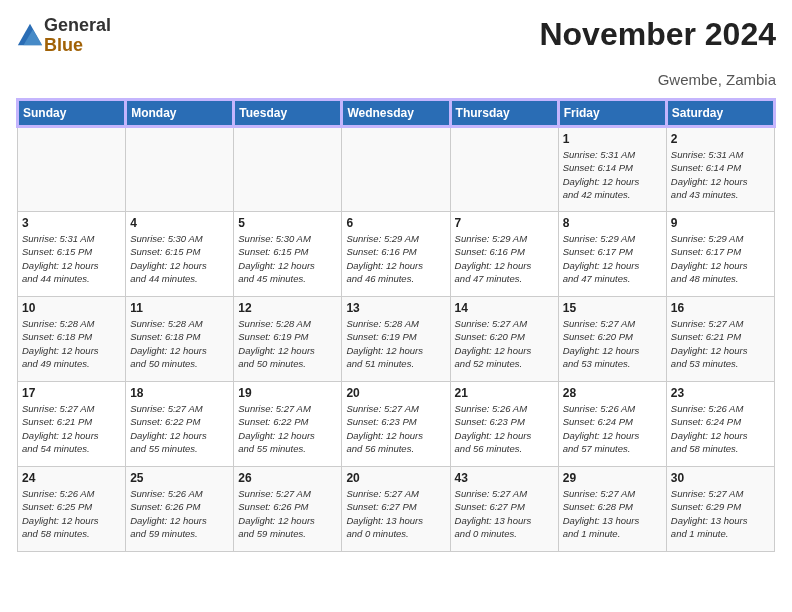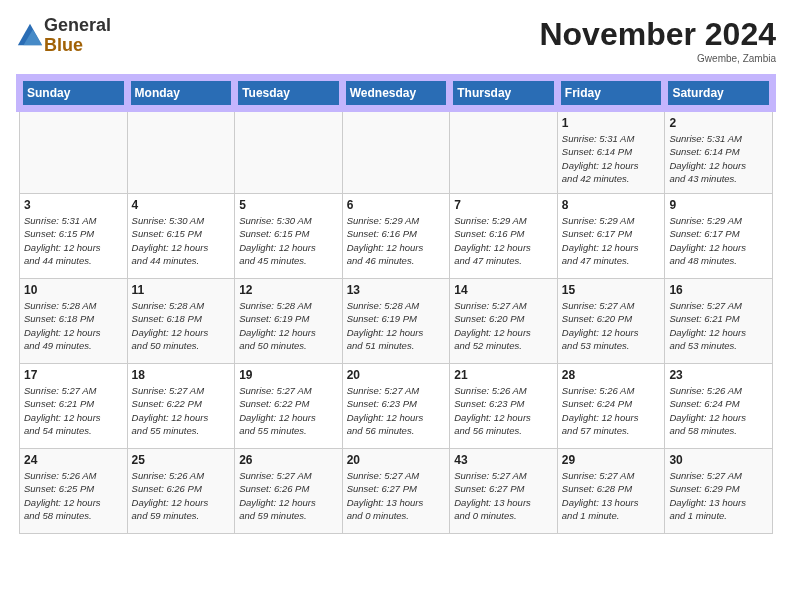--- a/index.html
+++ b/index.html
@@ -41,36 +41,37 @@
     }
     .title-block {
       text-align: right;
     }
     .title-month {
       font-size: 32px;
       font-weight: bold;
       color: #222;
     }
     .title-location {
-      font-size: 10px;
+      font-size: 15px;
       color: #555;
+      margin-top: 18px;
     }
     .calendar {
       width: 100%;
       border-collapse: collapse;
       table-layout: fixed;
     }
     .calendar thead tr th {
       background: #2a6db5;
       color: #fff;
       font-size: 12px;
       font-weight: bold;
       padding: 5px 4px;
       text-align: left;
-      border: 7px solid #c4b5fd;
+      border: 3px solid #c4b5fd;
     }
     .calendar tbody tr td {
       border: 1px solid #ccc;
       vertical-align: top;
       padding: 4px 4px;
       font-size: 10px;
       color: #333;
       height: 85px;
       background: #fff;
     }

